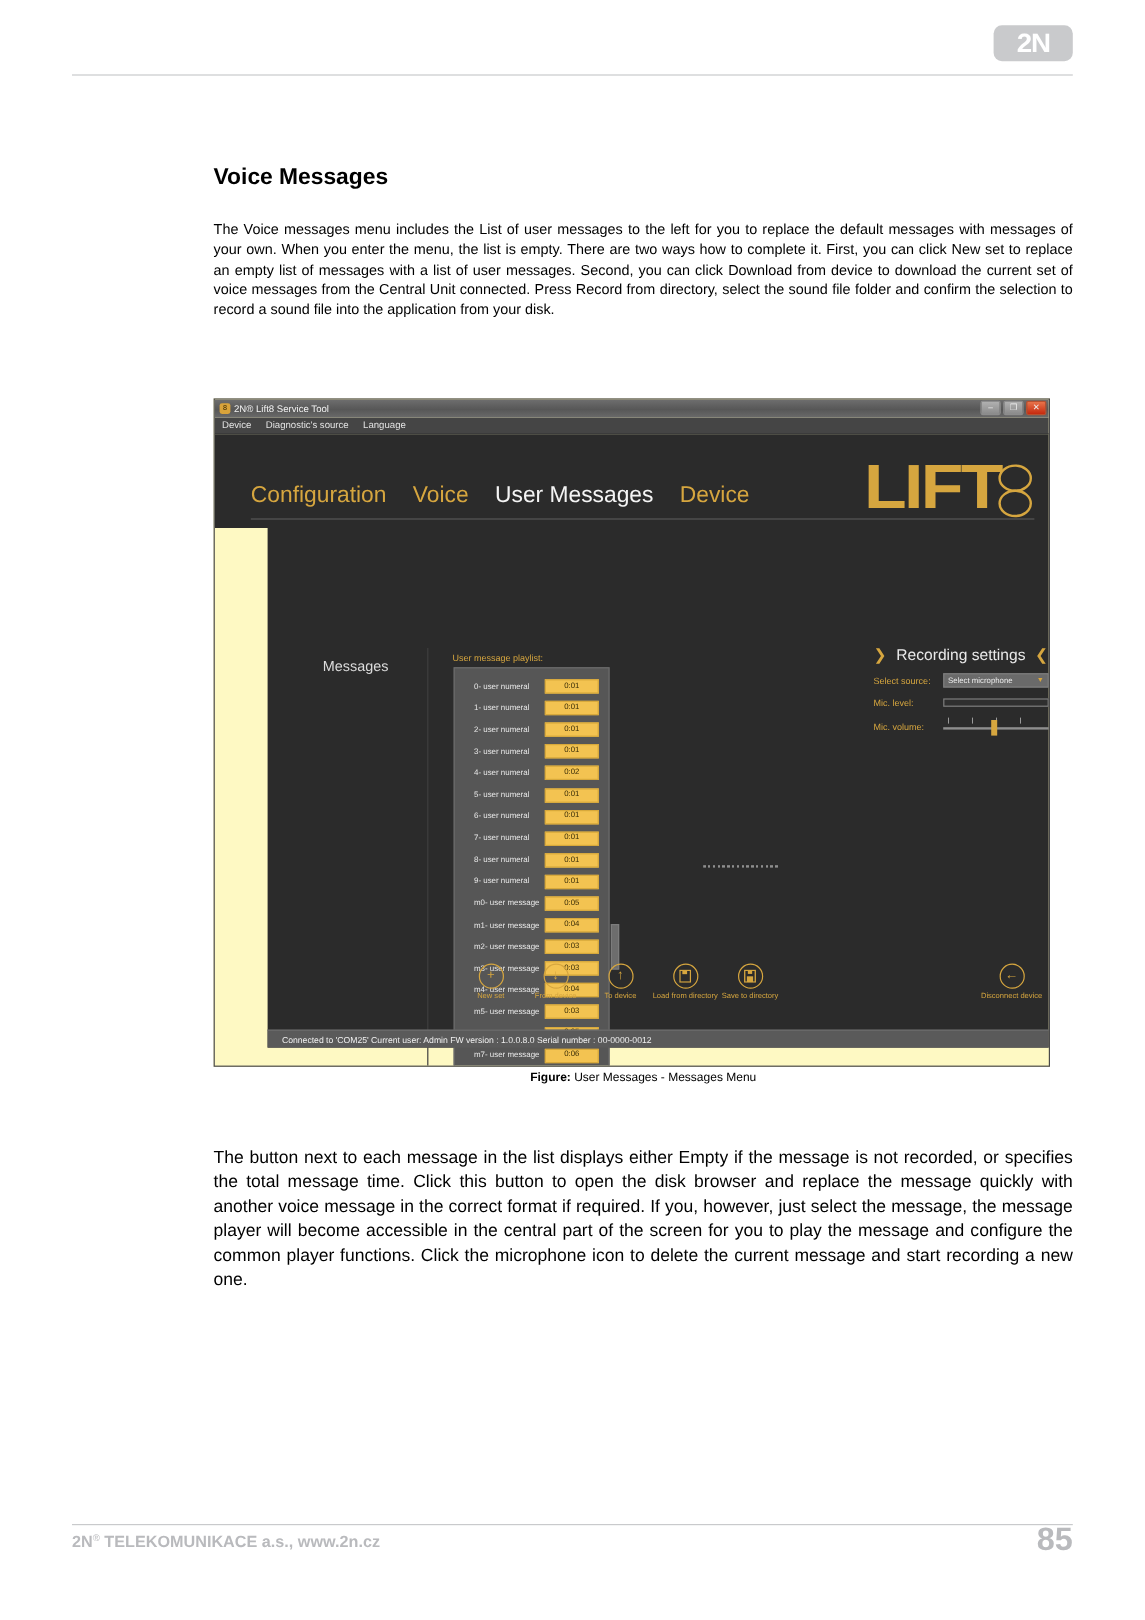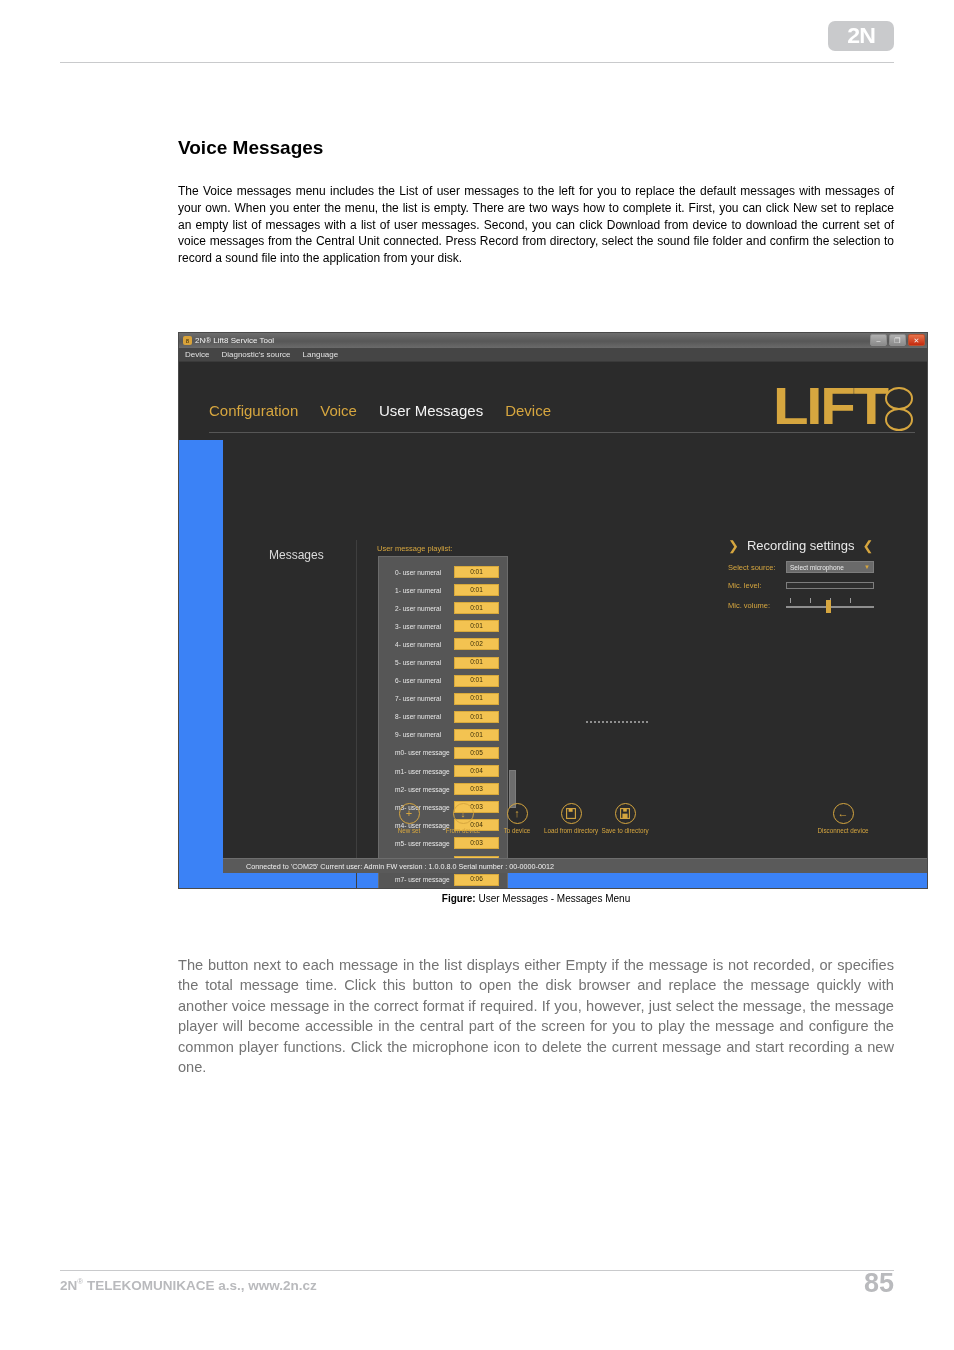--- a/index.html
+++ b/index.html
@@ -39,22 +39,22 @@
   }
 
   p.body-text {
     font-size: 12px; color: #000; line-height: 1.40;
     text-align: justify; margin-top: 24px;
   }
 
   
   .app-shot {
     position: absolute; left: 178px; top: 332px;
-    width: 750px; height: 557px;
-    background: #3b82f6;
+    width: 697px; height: 557px;
+    background: #fef9c3;
     border: 1px solid #4a4a4a;
     overflow: hidden;
     font-family: "Liberation Sans", sans-serif;
   }
 
   
   .titlebar {
     position: relative; height: 15px; width: 100%;
     background: linear-gradient(to bottom, #6e6e6e 0%, #5b5b5b 45%, #575757 55%, #6a6a6a 100%);
     display: flex; align-items: center;
@@ -100,21 +100,21 @@
     width: 28px; height: 23px;
   }
   .lift-8 .ring.top { top: 0; }
   .lift-8 .ring.bot { top: 21px; }
 
   
   .app-nav {
     position: absolute; left: 30px; top: 40px;
     display: flex; align-items: baseline; gap: 22px;
   }
-  .nav-item { font-size: 15px; color: #d6a63f; white-space: nowrap; text-align: right; }
+  .nav-item { font-size: 19px; color: #d6a63f; white-space: nowrap; text-align: right; }
   .nav-item.active { color: #f4f4f4; }
   .nav-rule {
     position: absolute; left: 30px; top: 70px; right: 12px; height: 1px;
     background: #565656;
   }
 
   
   .app-main { position: relative; height: 433px; background: #2b2b2b; margin-left: 44px; }
 
   .side-label {
@@ -200,34 +200,34 @@
     width: 21px; height: 21px; border-radius: 50%; border: 1.5px solid #d6a63f;
     display: flex; align-items: center; justify-content: center;
     color: #d6a63f; font-size: 11px; line-height: 1;
   }
   .act-label { font-size: 6.3px; color: #d6a63f; line-height: 1.25; }
 
   
   .statusbar {
     position: absolute; left: 0; bottom: 0; width: 100%; height: 15px;
     background: #5a5a5a; border-top: 1px solid #6d6d6d;
-    display: flex; align-items: center; padding-left: 23px;
+    display: flex; align-items: center; padding-left: 12px;
   }
   .statusbar span { font-size: 7.2px; color: #f0f0f0; white-space: nowrap; }
 
   
   .figure-caption {
     position: absolute; left: 178px; top: 893px; width: 716px;
     text-align: center; font-size: 10px; color: #000;
   }
   .figure-caption b { font-weight: bold; }
 
   p.body-text-2 {
     position: absolute; left: 178px; top: 955px; width: 716px;
-    font-size: 14.6px; color: #737373; line-height: 1.40; text-align: justify;
+    font-size: 14.6px; color: #000000; line-height: 1.40; text-align: justify;
   }
 
   
   .footer-rule {
     position: absolute; left: 60px; top: 1270px; width: 834px; height: 1px;
     background: #c9cacc;
   }
   .footer-left {
     position: absolute; left: 60px; top: 1277px;
     font-size: 13.5px; font-weight: bold; color: #b9babd;

